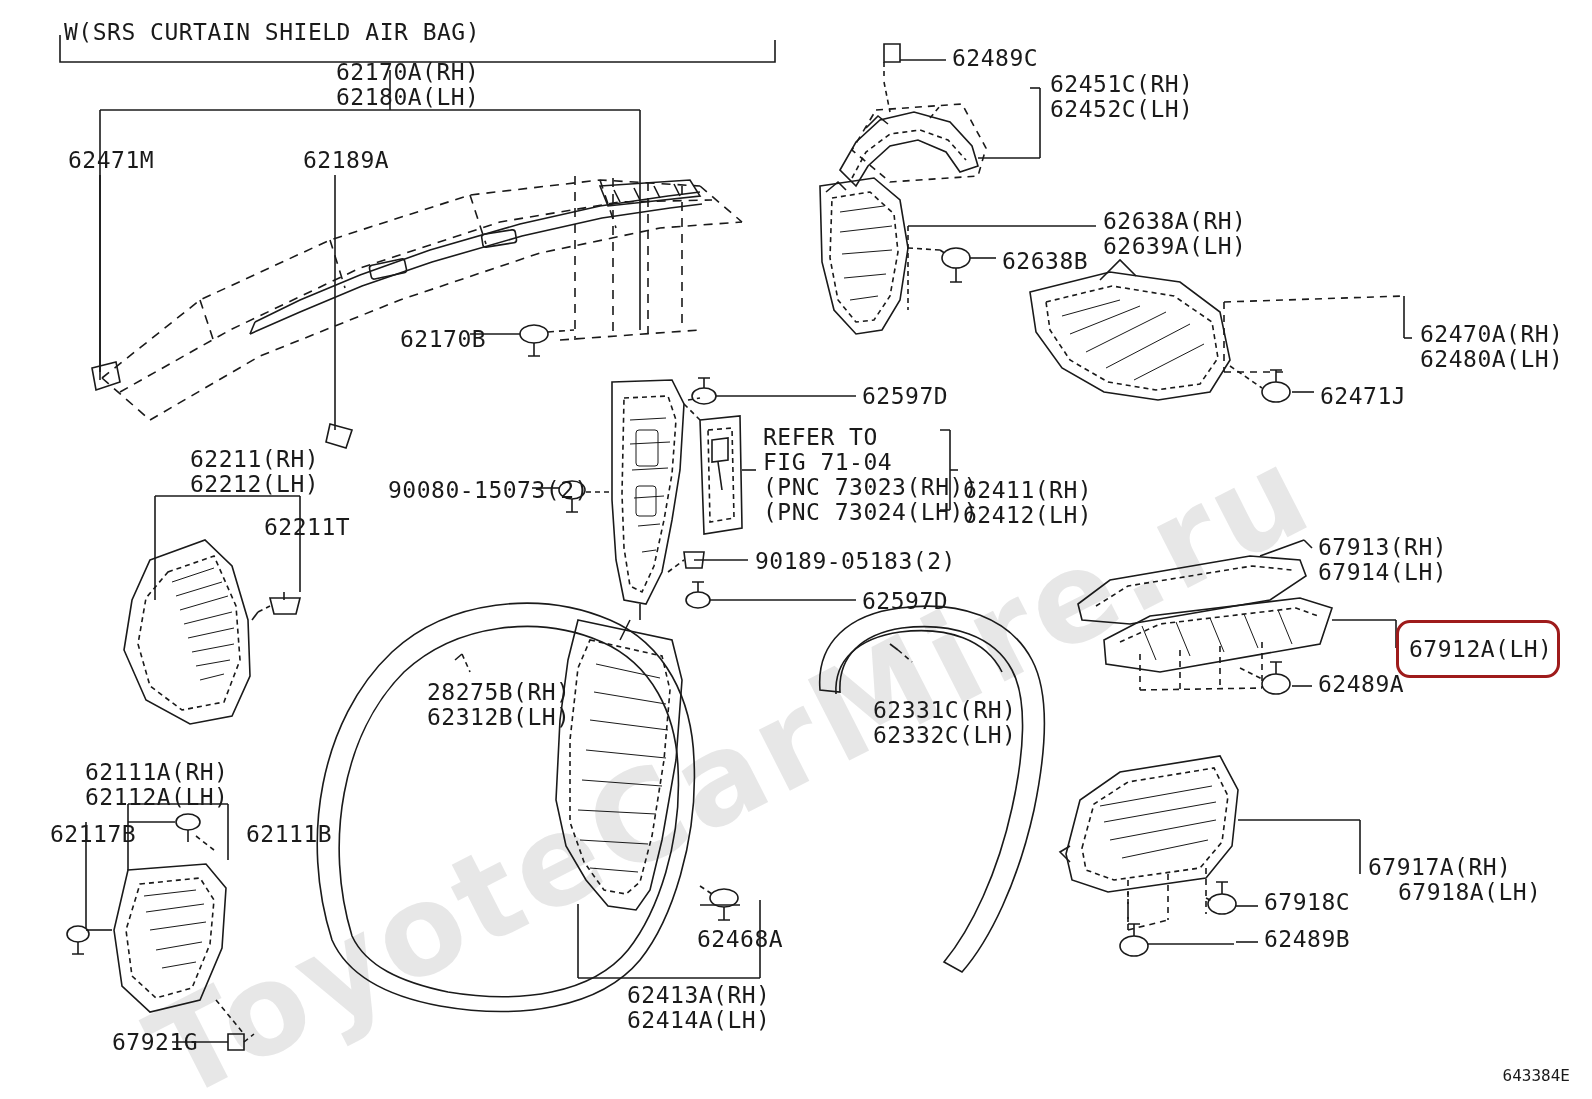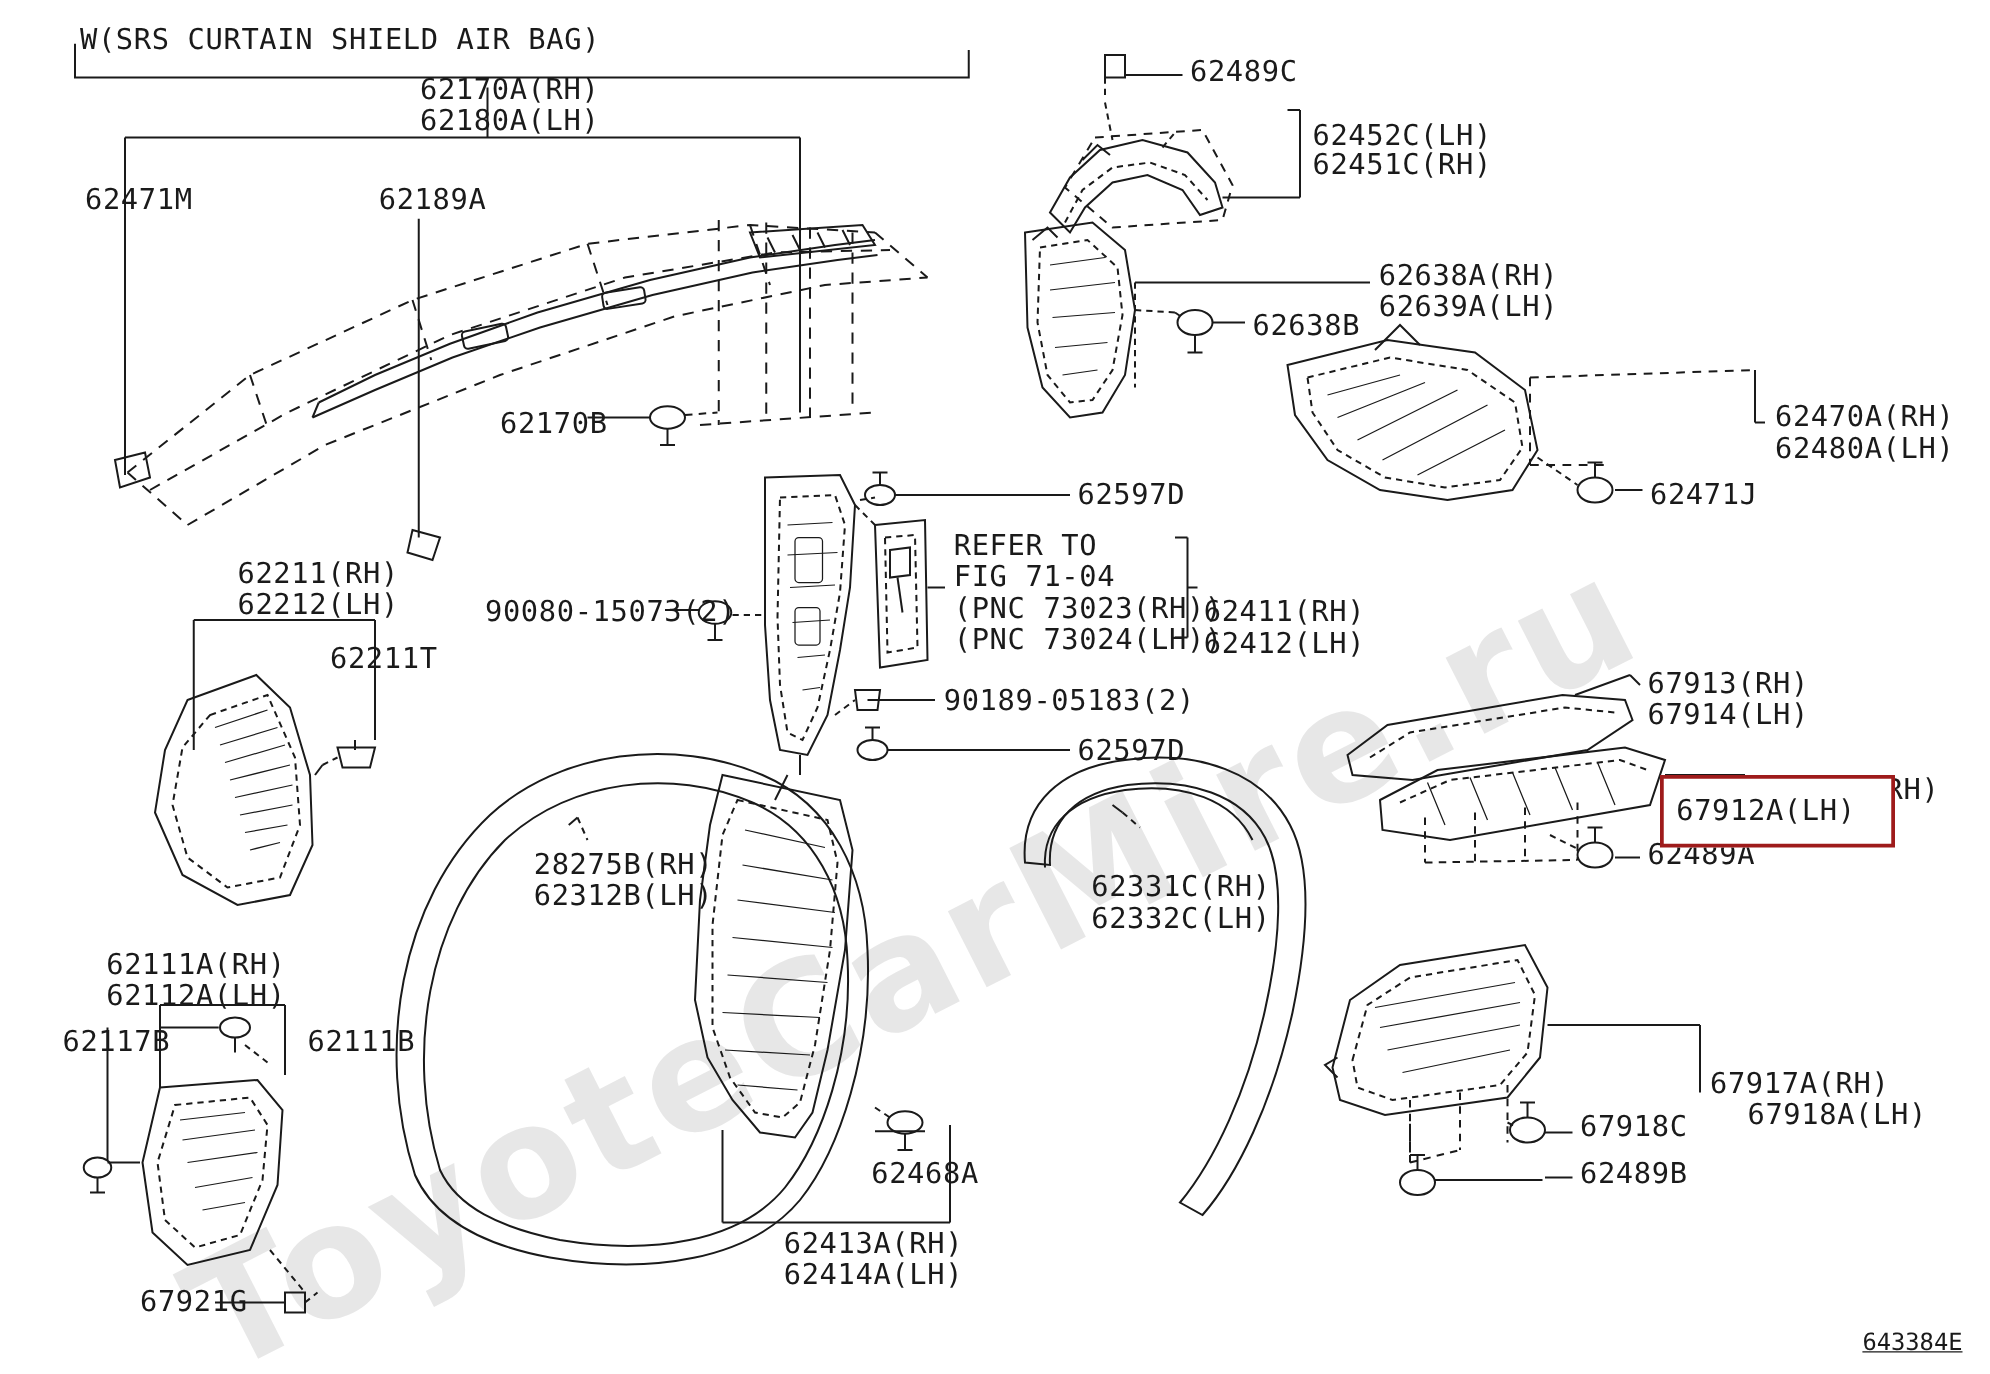--- a/index.html
+++ b/index.html
@@ -47,26 +47,25 @@
     font-weight: 700;
     letter-spacing: 4px;
     transform: rotate(-27deg);
     user-select: none;
     white-space: nowrap;
   }
   .corner-code {
     position: absolute;
     right: 22px;
     bottom: 14px;
-    font-size: 19px;
+    font-size: 16px;
     font-family: "DejaVu Sans Mono", monospace;
     color: #1a1a1a;
-    text-decoration: underline;
-  }
-  .hl-box-1 { left: 1328px; top: 620px; width: 188px; height: 58px; }
+  }
+  .hl-box-1 { left: 1396px; top: 620px; width: 164px; height: 58px; border-radius: 14px; }
 </style>
 </head>
 <body>
 
 <div id="sheet">
 
   <div class="wm" style="left:90px; top:700px;">ToyoteCarMire.ru</div>
 
   <svg class="overlay" viewBox="0 0 1592 1099">
     <g fill="none" stroke="#1a1a1a" stroke-width="1.6">
@@ -349,21 +348,21 @@
 
   <div class="lbl" style="left:427px; top:680px;">28275B(RH)</div>
   <div class="lbl" style="left:427px; top:705px;">62312B(LH)</div>
   <div class="lbl" style="left:697px; top:927px;">62468A</div>
   <div class="lbl" style="left:627px; top:983px;">62413A(RH)</div>
   <div class="lbl" style="left:627px; top:1008px;">62414A(LH)</div>
   <div class="lbl" style="left:873px; top:698px;">62331C(RH)</div>
   <div class="lbl" style="left:873px; top:723px;">62332C(LH)</div>
 
   <div class="lbl" style="left:952px; top:46px;">62489C</div>
-  <div class="lbl" style="left:1050px; top:72px;margin-top:48px;">62451C(RH)</div>
+  <div class="lbl" style="left:1050px; top:72px;">62451C(RH)</div>
   <div class="lbl" style="left:1050px; top:97px;">62452C(LH)</div>
   <div class="lbl" style="left:1103px; top:209px;">62638A(RH)</div>
   <div class="lbl" style="left:1103px; top:234px;">62639A(LH)</div>
   <div class="lbl" style="left:1002px; top:249px;">62638B</div>
   <div class="lbl" style="left:1420px; top:322px;text-align:right;">62470A(RH)</div>
   <div class="lbl" style="left:1420px; top:347px;">62480A(LH)</div>
   <div class="lbl" style="left:1320px; top:384px;">62471J</div>
   <div class="lbl" style="left:1318px; top:535px;">67913(RH)</div>
   <div class="lbl" style="left:1318px; top:560px;">67914(LH)</div>
   <div class="lbl" style="left:1408px; top:620px;">67911B(RH)</div>

